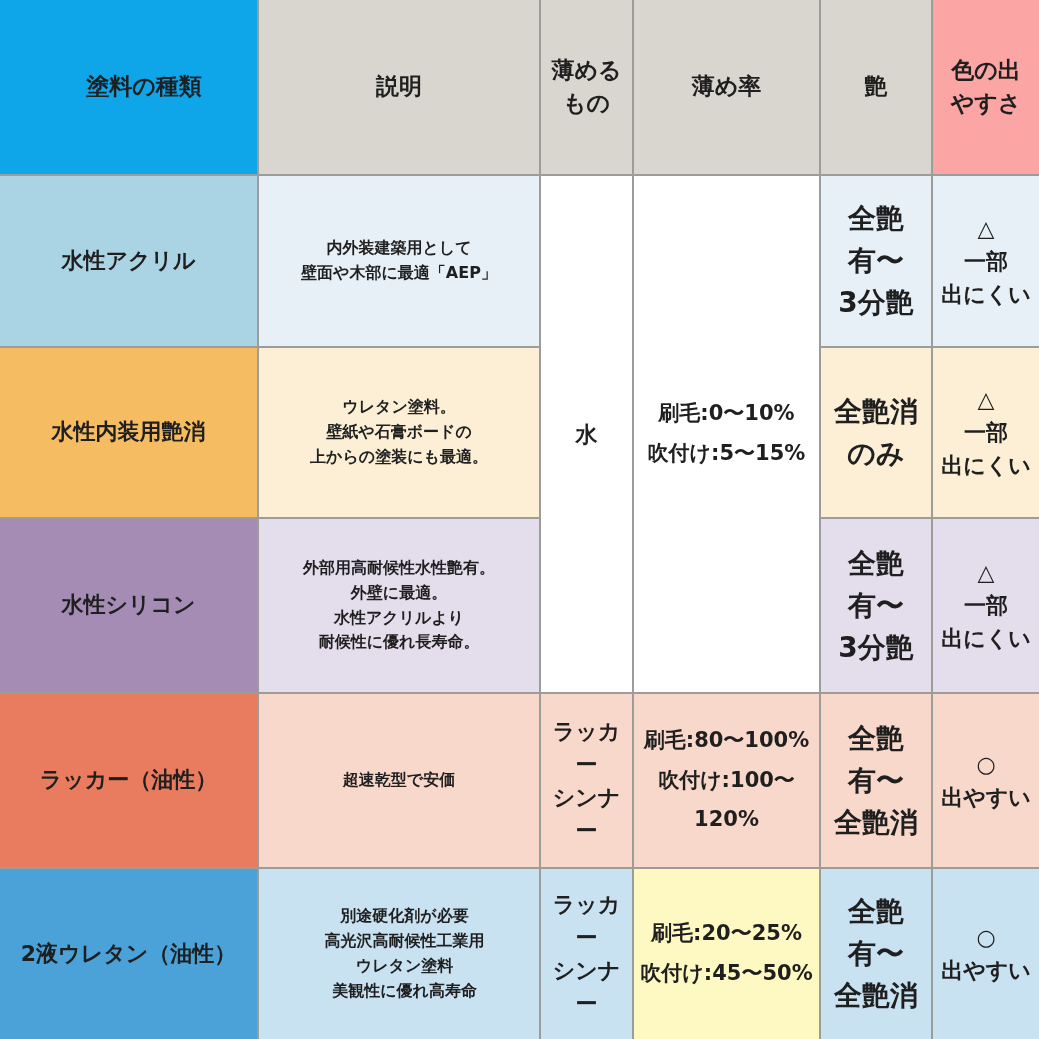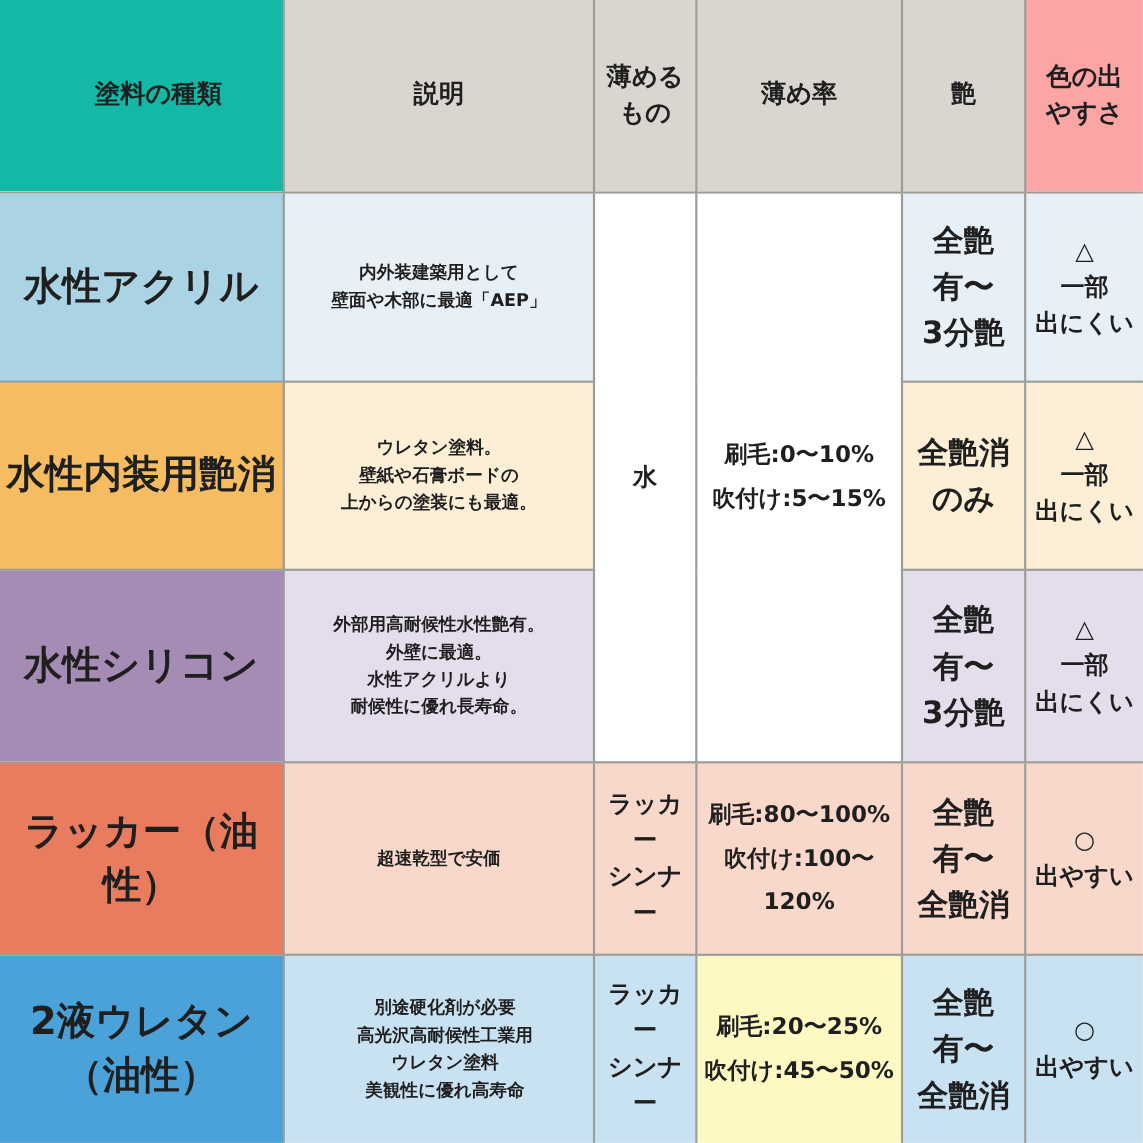--- a/index.html
+++ b/index.html
@@ -28,21 +28,21 @@
     overflow: hidden;
   }
   tr.r-header { height: 175px; }
   tr.r-1 { height: 172px; }
   tr.r-2 { height: 171px; }
   tr.r-3 { height: 175px; }
   tr.r-4 { height: 175px; }
   tr.r-5 { height: 171px; }
 
   th.header-cell { font-size: 23px; line-height: 1.45; font-weight: bold; }
-  td.name-cell   { font-size: 35px; line-height: 1.4; }
+  td.name-cell   { font-size: 22px; line-height: 1.4; }
   td.desc-cell   { font-size: 16px; line-height: 1.55; }
   td.thinner-cell{ font-size: 22px; line-height: 1.5; background: #ffffff; }
   td.dilution-cell{ font-size: 21px; line-height: 1.9; background: #ffffff; }
   td.gloss-cell  { font-size: 28px; line-height: 1.5; }
   td.ease-cell   { font-size: 22px; line-height: 1.5; }
 </style>
 </head>
 <body>
 
 <table class="paint-table">
@@ -50,21 +50,21 @@
     <col style="width:258px">
     <col style="width:282px">
     <col style="width:93px">
     <col style="width:187px">
     <col style="width:112px">
     <col style="width:107px">
   </colgroup>
 
   <tbody>
       <tr class="r-header">
-    <th class="header-cell" style="background-color: #14b8a6; padding-left: 35px;">塗料の種類</th>
+    <th class="header-cell" style="background-color: #0ea5e9; padding-left: 35px;">塗料の種類</th>
     <th class="header-cell" style="background-color: rgb(217, 214, 207);">説明</th>
     <th class="header-cell" style="background-color: rgb(217, 214, 207);">薄める
 もの</th>
     <th class="header-cell" style="background-color: rgb(217, 214, 207);">薄め率</th>
     <th class="header-cell" style="background-color: rgb(217, 214, 207);">艶</th>
     <th class="header-cell" style="background-color: #fca5a5;">色の出
 やすさ</th>
   </tr>
 
   <tr class="r-1">

